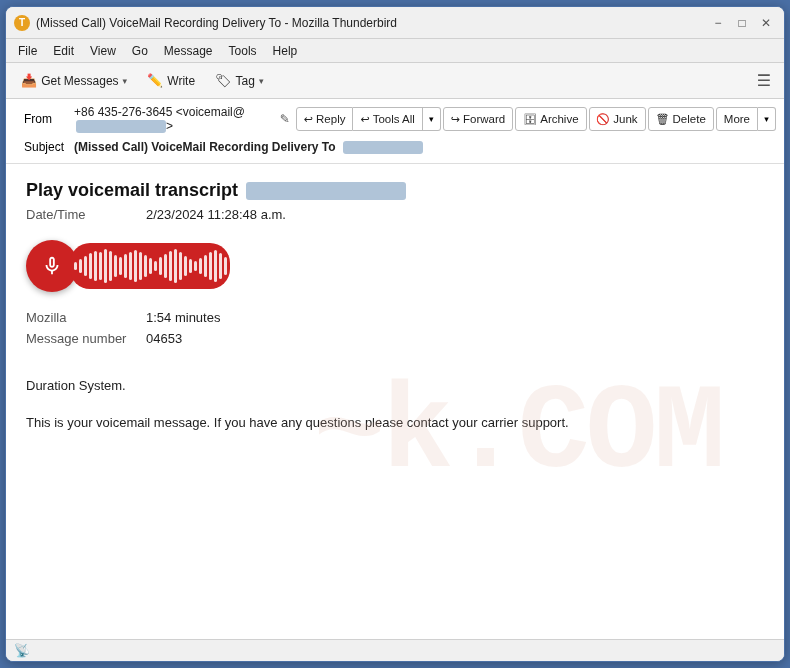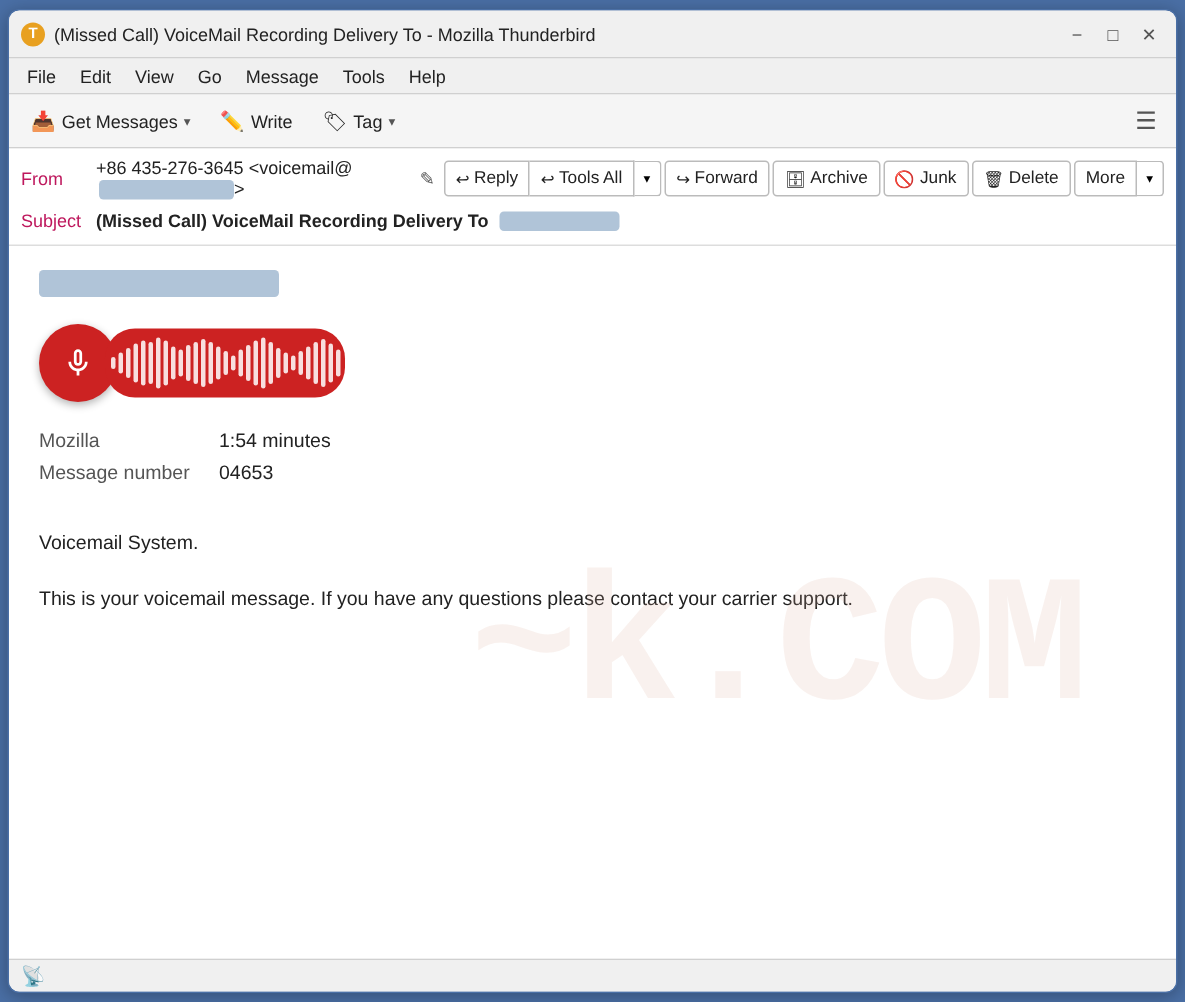--- a/index.html
+++ b/index.html
@@ -121,23 +121,24 @@
       flex-shrink: 0;
     }
     .header-row {
       display: flex;
       align-items: center;
       min-height: 24px;
       padding: 2px 0;
     }
     .header-label {
       width: 50px;
-      color: #be185d;
-      font-size: 12px;
-      flex-shrink: 0;
+      color: #000000;
+      font-size: 12px;
+      flex-shrink: 0;
+      margin-left: 10px;
     }
     .header-value {
       flex: 1;
       font-size: 12px;
       color: #222;
     }
     .header-actions {
       display: flex;
       align-items: center;
       gap: 2px;
@@ -395,23 +396,28 @@
         <span>(Missed Call) VoiceMail Recording Delivery To</span>
         <span style="background:#b0c4d8;border-radius:3px;width:80px;height:13px;display:inline-block;vertical-align:middle;margin-left:4px;"></span>
       </span>
     </div>
   </div>
 
   <div class="email-body">
     <div class="watermark">~k.COM</div>
 
     <div class="email-title">
+      <span>Play voicemail transcript</span>
       <span class="title-blurred"></span>
     </div>
 
+    <div class="meta-row">
+      <span class="meta-label">Date/Time</span>
+      <span class="meta-value">2/23/2024 11:28:48 a.m.</span>
+    </div>
 
     <div class="voicemail-player">
       <button class="play-btn">
         <svg viewBox="0 0 24 24">
           <path d="M12 14c1.66 0 3-1.34 3-3V5c0-1.66-1.34-3-3-3S9 3.34 9 5v6c0 1.66 1.34 3 3 3zm-1-9c0-.55.45-1 1-1s1 .45 1 1v6c0 .55-.45 1-1 1s-1-.45-1-1V5zm6 6c0 2.76-2.24 5-5 5s-5-2.24-5-5H5c0 3.53 2.61 6.43 6 6.92V21h2v-3.08c3.39-.49 6-3.39 6-6.92h-2z"></path>
         </svg>
       </button>
       <div class="waveform-bar" id="waveform">
           <div style="background: rgba(255, 255, 255, 0.85); border-radius: 2px; width: 3px; height: 8px; flex-shrink: 0;"></div>
           <div style="background: rgba(255, 255, 255, 0.85); border-radius: 2px; width: 3px; height: 14px; flex-shrink: 0;"></div>
@@ -450,21 +456,21 @@
     <div class="meta-row">
       <span class="meta-label">Mozilla</span>
       <span class="meta-value">1:54 minutes</span>
     </div>
     <div class="meta-row">
       <span class="meta-label">Message number</span>
       <span class="meta-value">04653</span>
     </div>
 
     <div style="height:16px;"></div>
-    <div class="body-text">Voicemail System.</div>
+    <div class="body-text">Duration System.</div>
     <div style="height:8px;"></div>
     <div class="body-text">This is your voicemail message. If you have any questions please contact your carrier support.</div>
   </div>
 
   <div class="status-bar">
     <span class="status-icon">📡</span>
   </div>
 
 </div>
 

